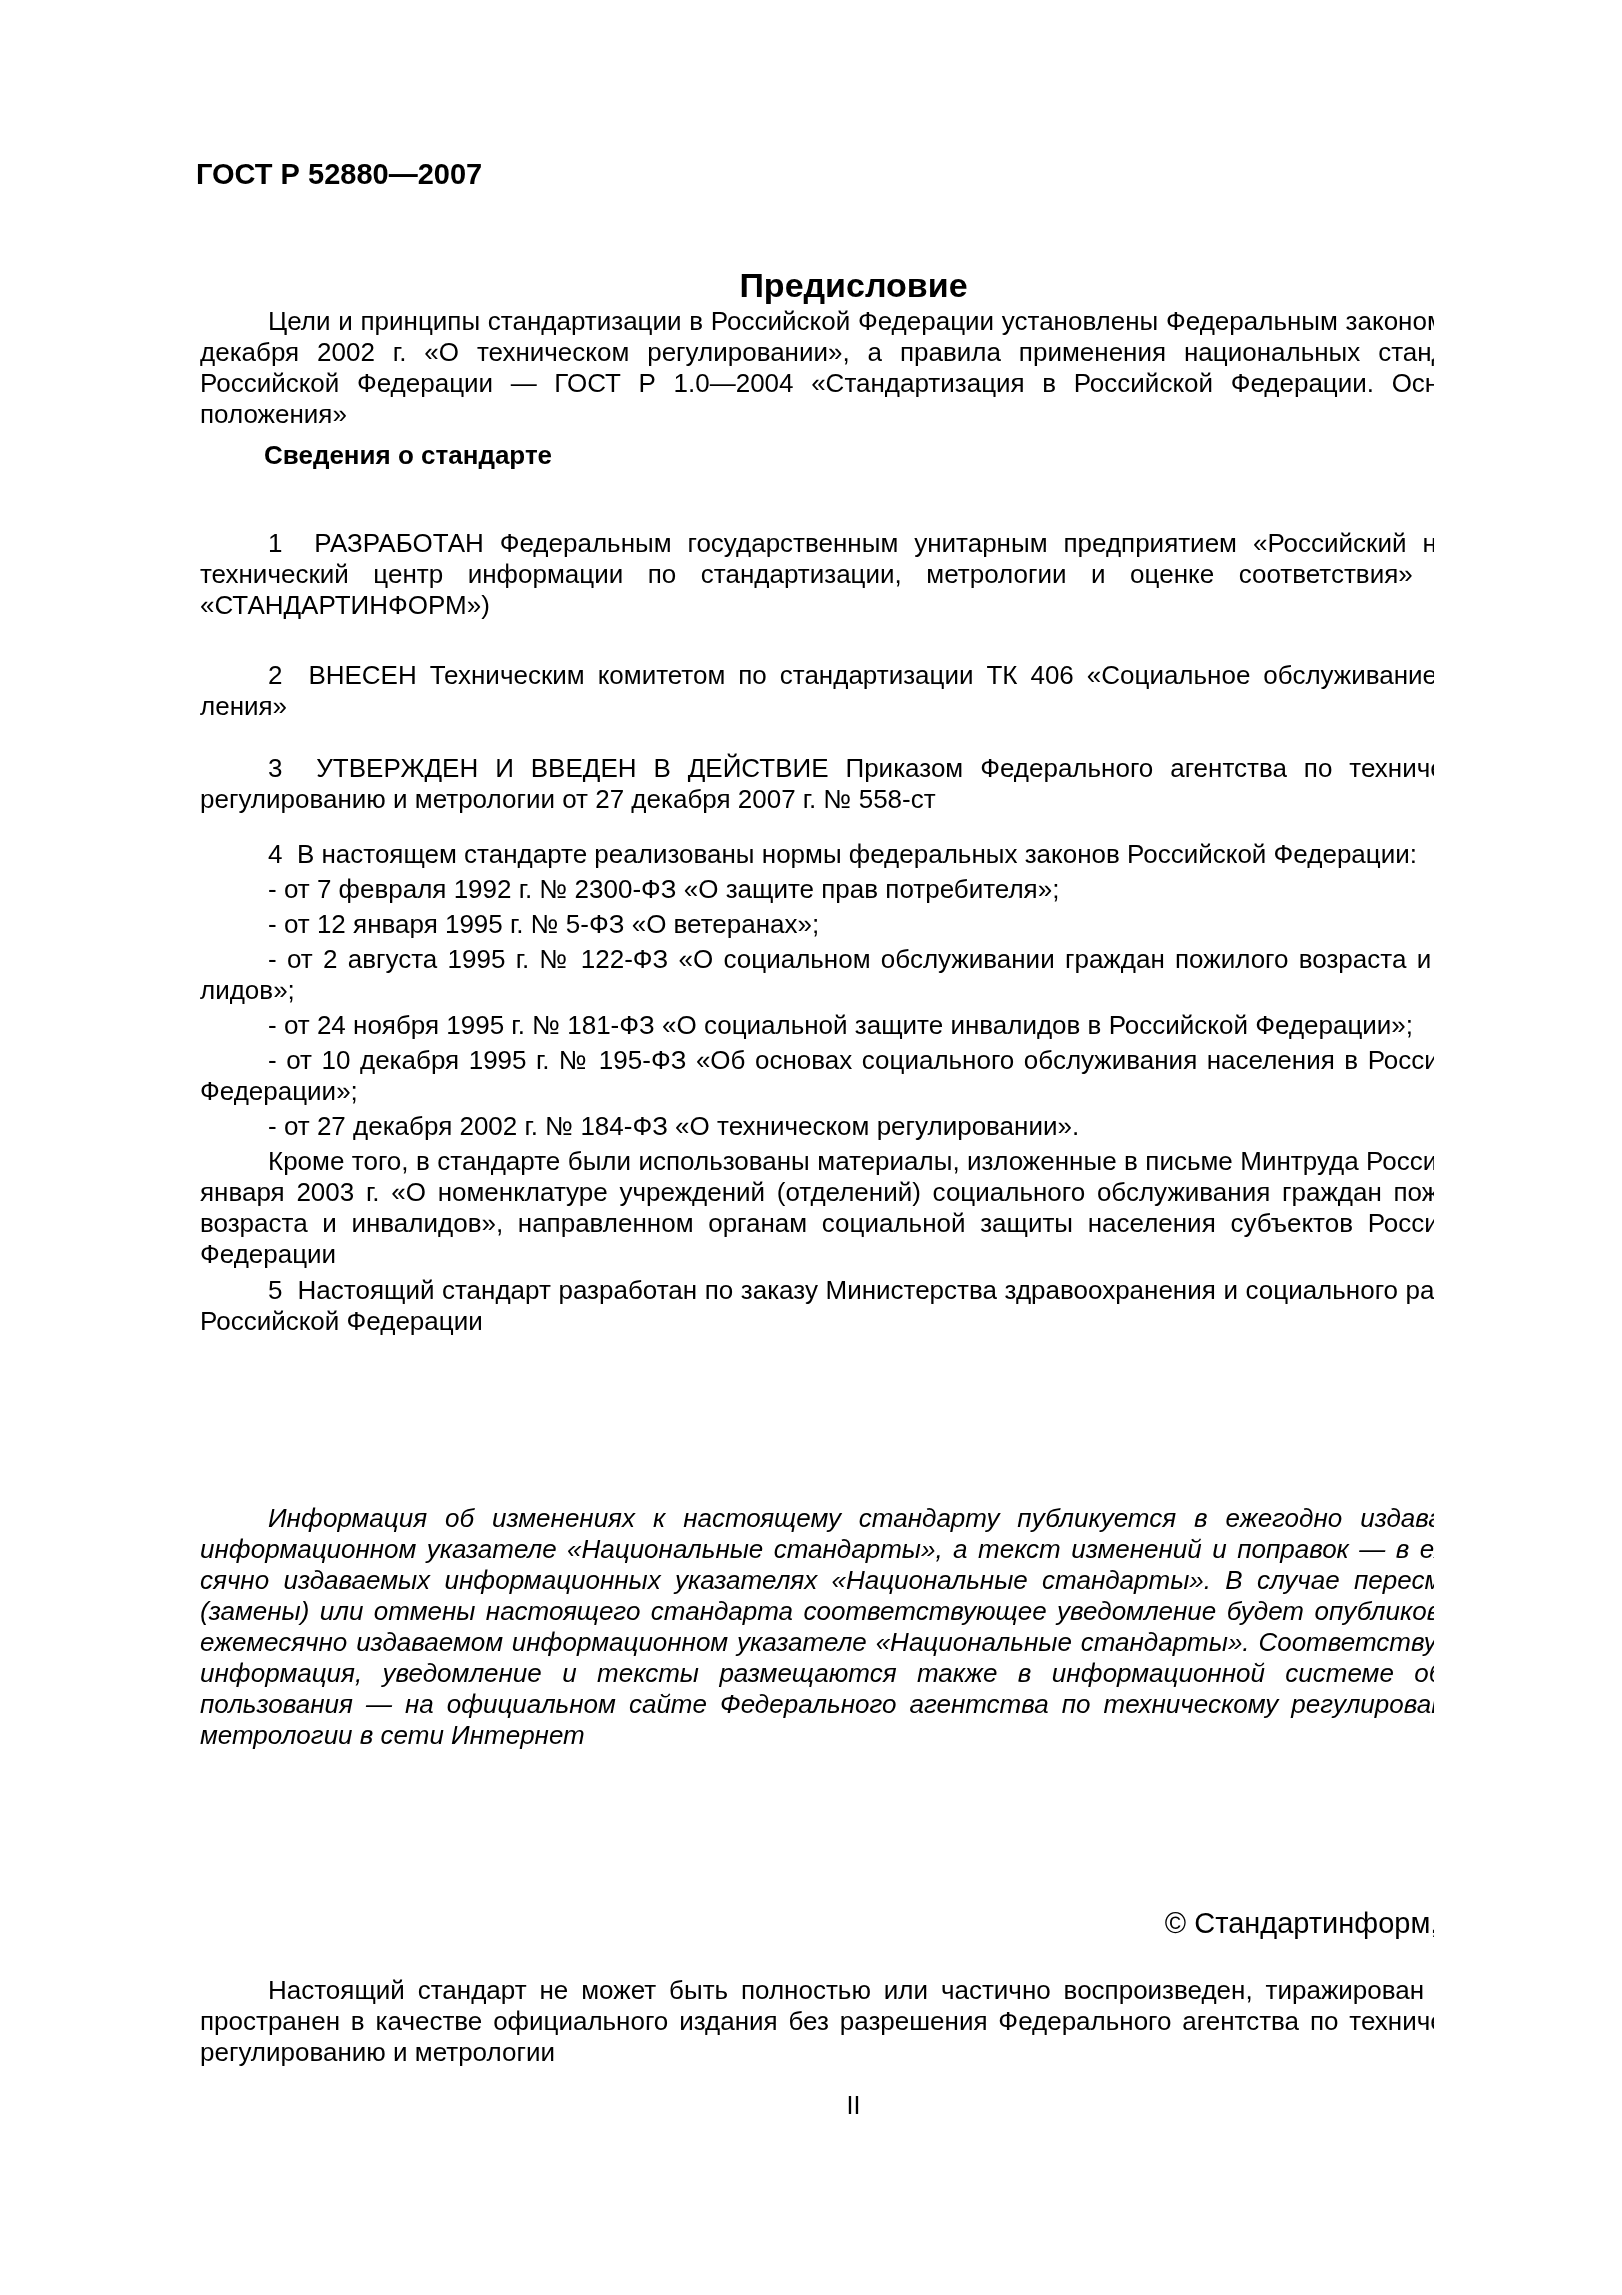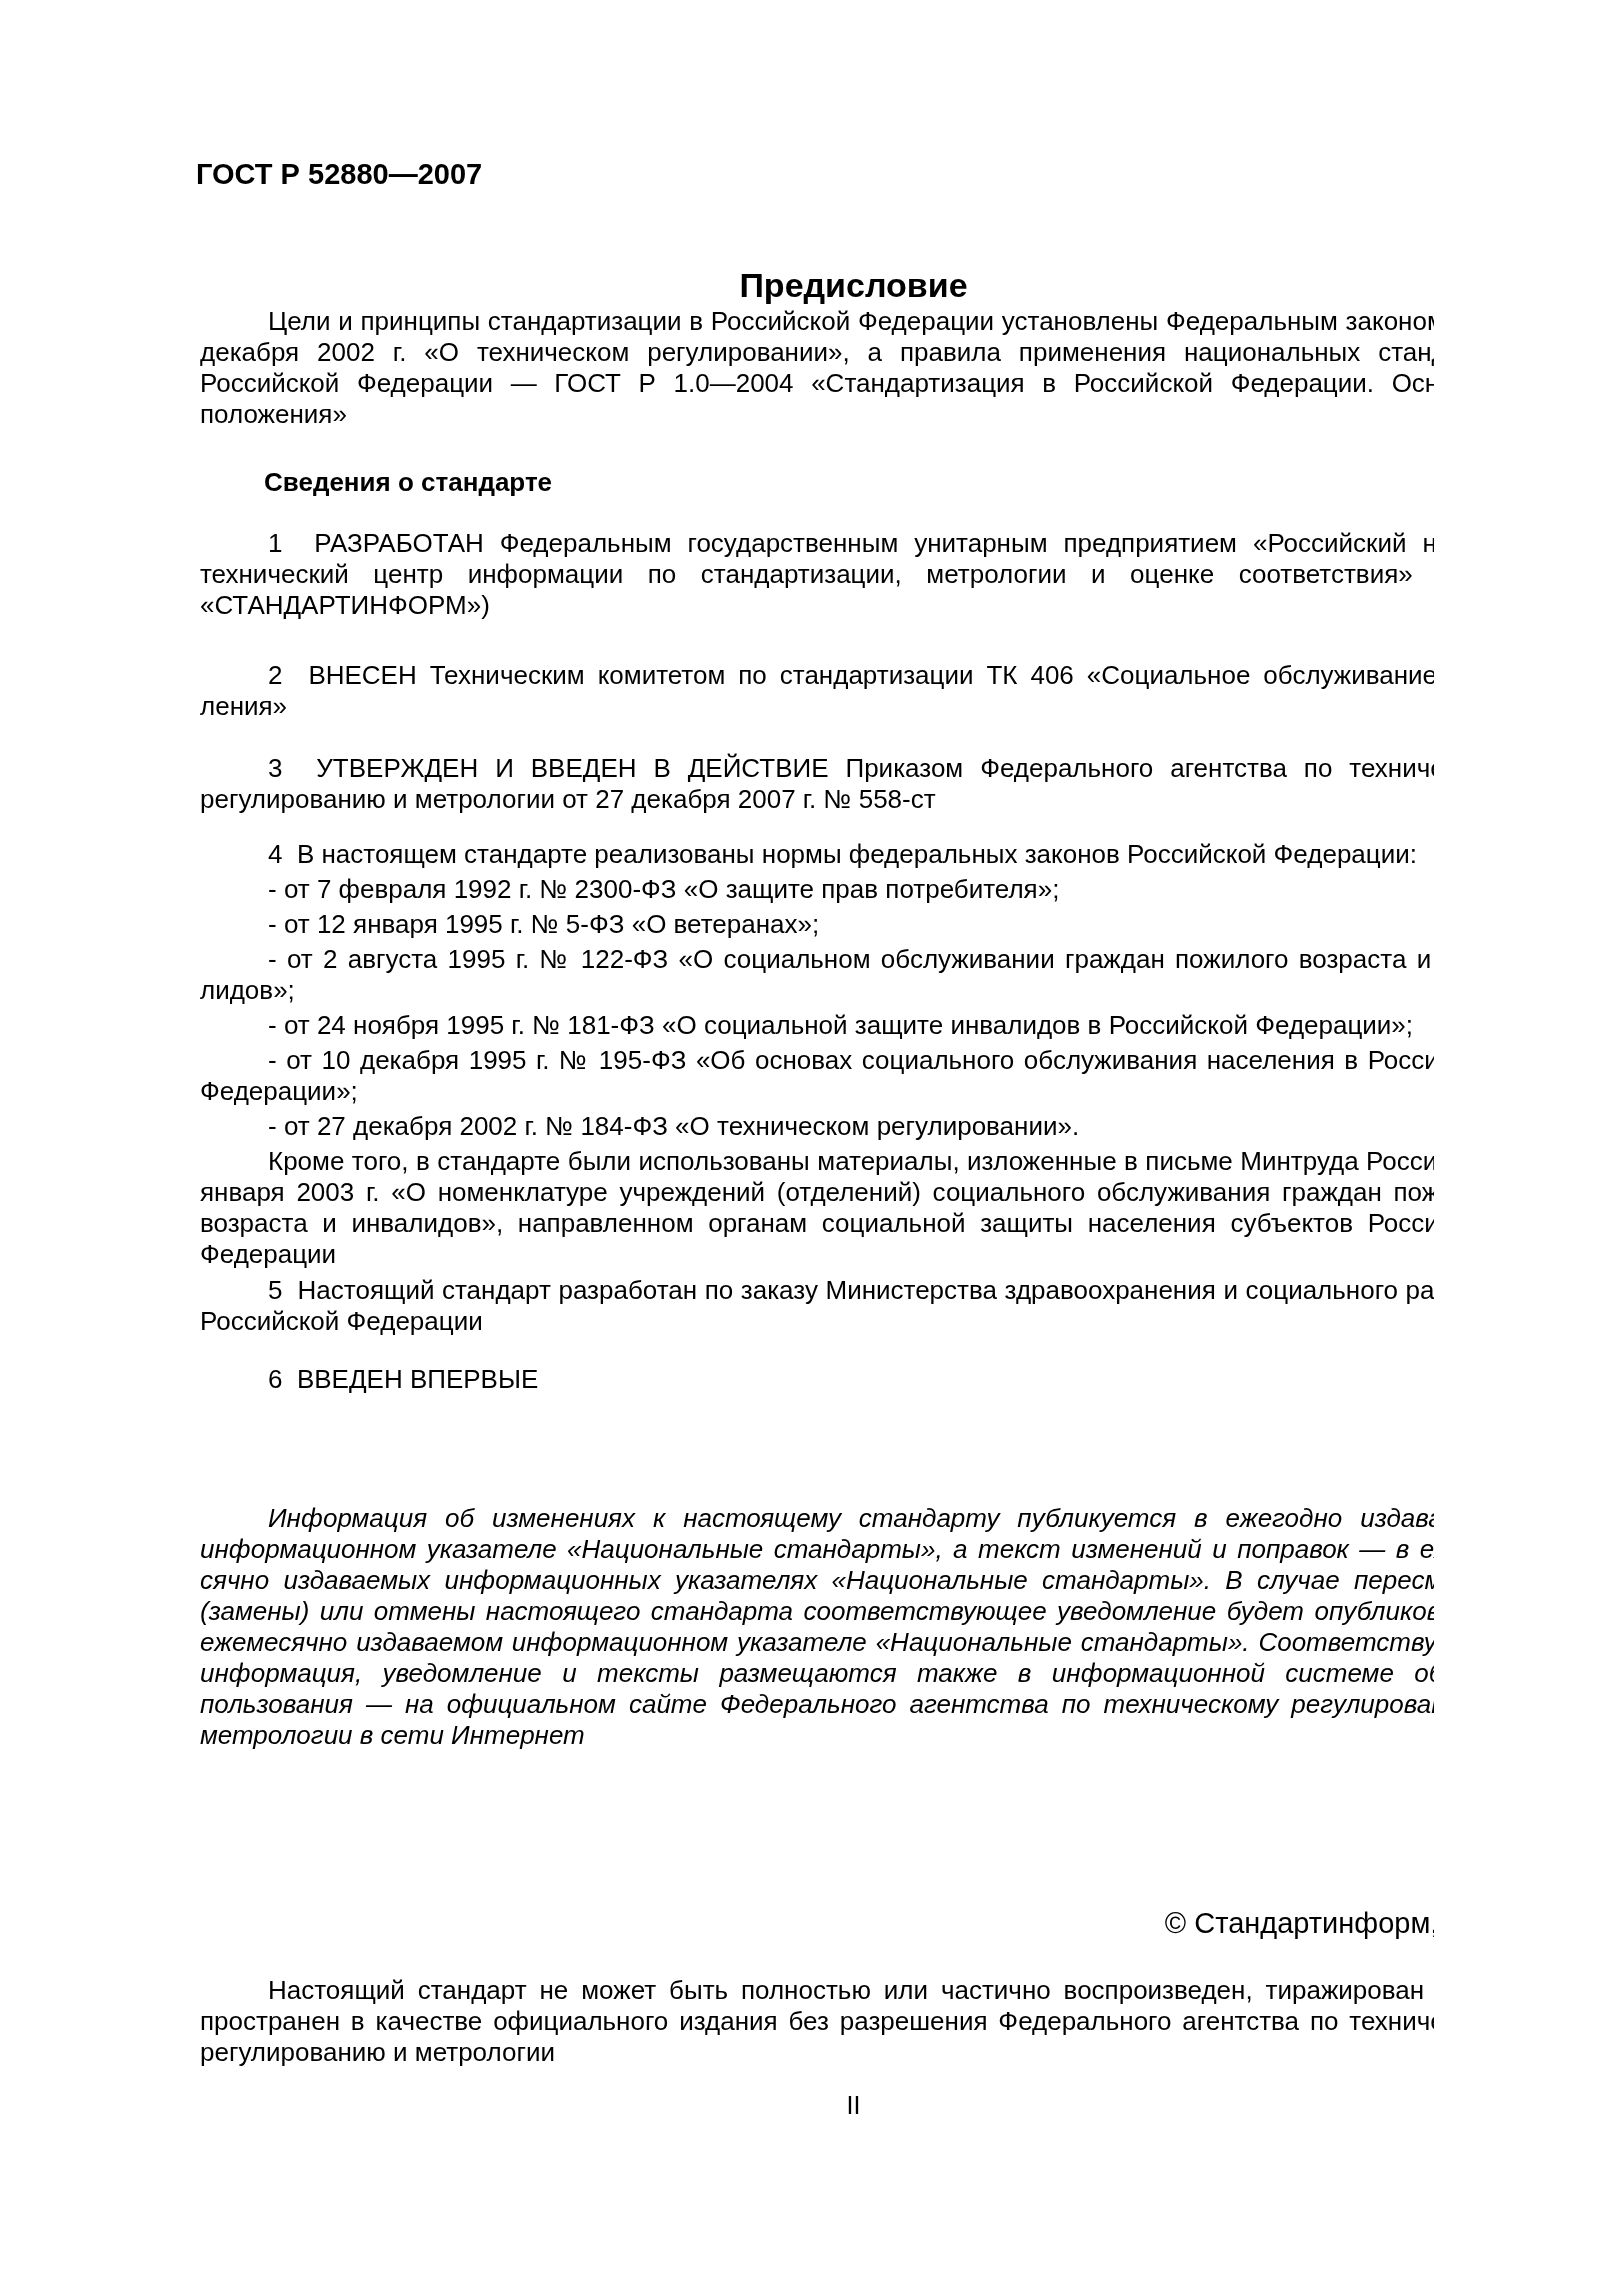--- a/index.html
+++ b/index.html
@@ -66,42 +66,41 @@
 <body>
 
 <div class="page">
 
   <div class="block doc-number" style="top: 158px;">ГОСТ Р 52880—2007</div>
 
   <div class="block page-title" style="top: 250px; margin-top: 16px;">Предисловие</div>
 
   <p class="block para" style="top: 302px;">Цели и принципы стандартизации в Российской Федерации установлены Федеральным законом от 27 декабря 2002 г. «О техническом регулировании», а правила применения национальных стандартов Российской Федерации — ГОСТ Р 1.0—2004 «Стандартизация в Российской Федерации. Основные положения»</p>
 
-  <div class="block section-heading" style="top: 467px;">Сведения о стандарте</div>
+  <div class="block section-heading" style="top: 440px;">Сведения о стандарте</div>
 
   <p class="block para" style="top: 524px;">1&nbsp; РАЗРАБОТАН Федеральным государственным унитарным предприятием «Российский научно-технический центр информации по стандартизации, метрологии и оценке соответствия» (ФГУП «СТАНДАРТИНФОРМ»)</p>
 
   <p class="block para" style="top: 656px;">2&nbsp; ВНЕСЕН Техническим комитетом по стандартизации ТК 406 «Социальное обслуживание насе­ления»</p>
 
   <p class="block para" style="top: 749px;">3&nbsp; УТВЕРЖДЕН И ВВЕДЕН В ДЕЙСТВИЕ Приказом Федерального агентства по техническому регулированию и метрологии от 27 декабря 2007 г. № 558-ст</p>
 
   <div class="block" style="top: 835px;">
     <p class="para">4&nbsp; В настоящем стандарте реализованы нормы федеральных законов Российской Федерации:</p>
     <p class="para">- от 7 февраля 1992 г. № 2300-ФЗ «О защите прав потребителя»;</p>
     <p class="para">- от 12 января 1995 г. № 5-ФЗ «О ветеранах»;</p>
     <p class="para">- от 2 августа 1995 г. № 122-ФЗ «О социальном обслуживании граждан пожилого возраста и инва­лидов»;</p>
     <p class="para">- от 24 ноября 1995 г. № 181-ФЗ «О социальной защите инвалидов в Российской Федерации»;</p>
     <p class="para">- от 10 декабря 1995 г. № 195-ФЗ «Об основах социального обслуживания населения в Российской Федерации»;</p>
     <p class="para">- от 27 декабря 2002 г. № 184-ФЗ «О техническом регулировании».</p>
     <p class="para">Кроме того, в стандарте были использованы материалы, изложенные в письме Минтруда России от 5 января 2003 г. «О номенклатуре учреждений (отделений) социального обслуживания граждан пожило­го возраста и инвалидов», направленном органам социальной защиты населения субъектов Российской Федерации</p>
   </div>
 
   <p class="block para" style="top: 1271px;">5&nbsp; Настоящий стандарт разработан по заказу Министерства здравоохранения и социального раз­вития Российской Федерации</p>
 
-  <p class="block para" style="top: 1360px;">6&nbsp; ВВЕДЕН ВПЕРВЫЕ</p>
 
   <div class="block note-italic" style="top: 1499px;">
     <p class="para">Информация об изменениях к настоящему стандарту публикуется в ежегодно издаваемом информационном указателе «Национальные стандарты», а текст изменений и поправок — в ежеме­сячно издаваемых информационных указателях «Национальные стандарты». В случае пересмотра (замены) или отмены настоящего стандарта соответствующее уведомление будет опубликовано в ежемесячно издаваемом информационном указателе «Национальные стандарты». Соответст­вующая информация, уведомление и тексты размещаются также в информационной системе обще­го пользования — на официальном сайте Федерального агентства по техническому регулированию и метрологии в сети Интернет</p>
   </div>
 
   <div class="block copyright" style="top: 1908px;">© Стандартинформ, 2008</div>
 
   <p class="block para" style="top: 1971px;">Настоящий стандарт не может быть полностью или частично воспроизведен, тиражирован и рас­пространен в качестве официального издания без разрешения Федерального агентства по техническо­му регулированию и метрологии</p>
 
   <div class="block page-number" style="top: 2091px;">II</div>

